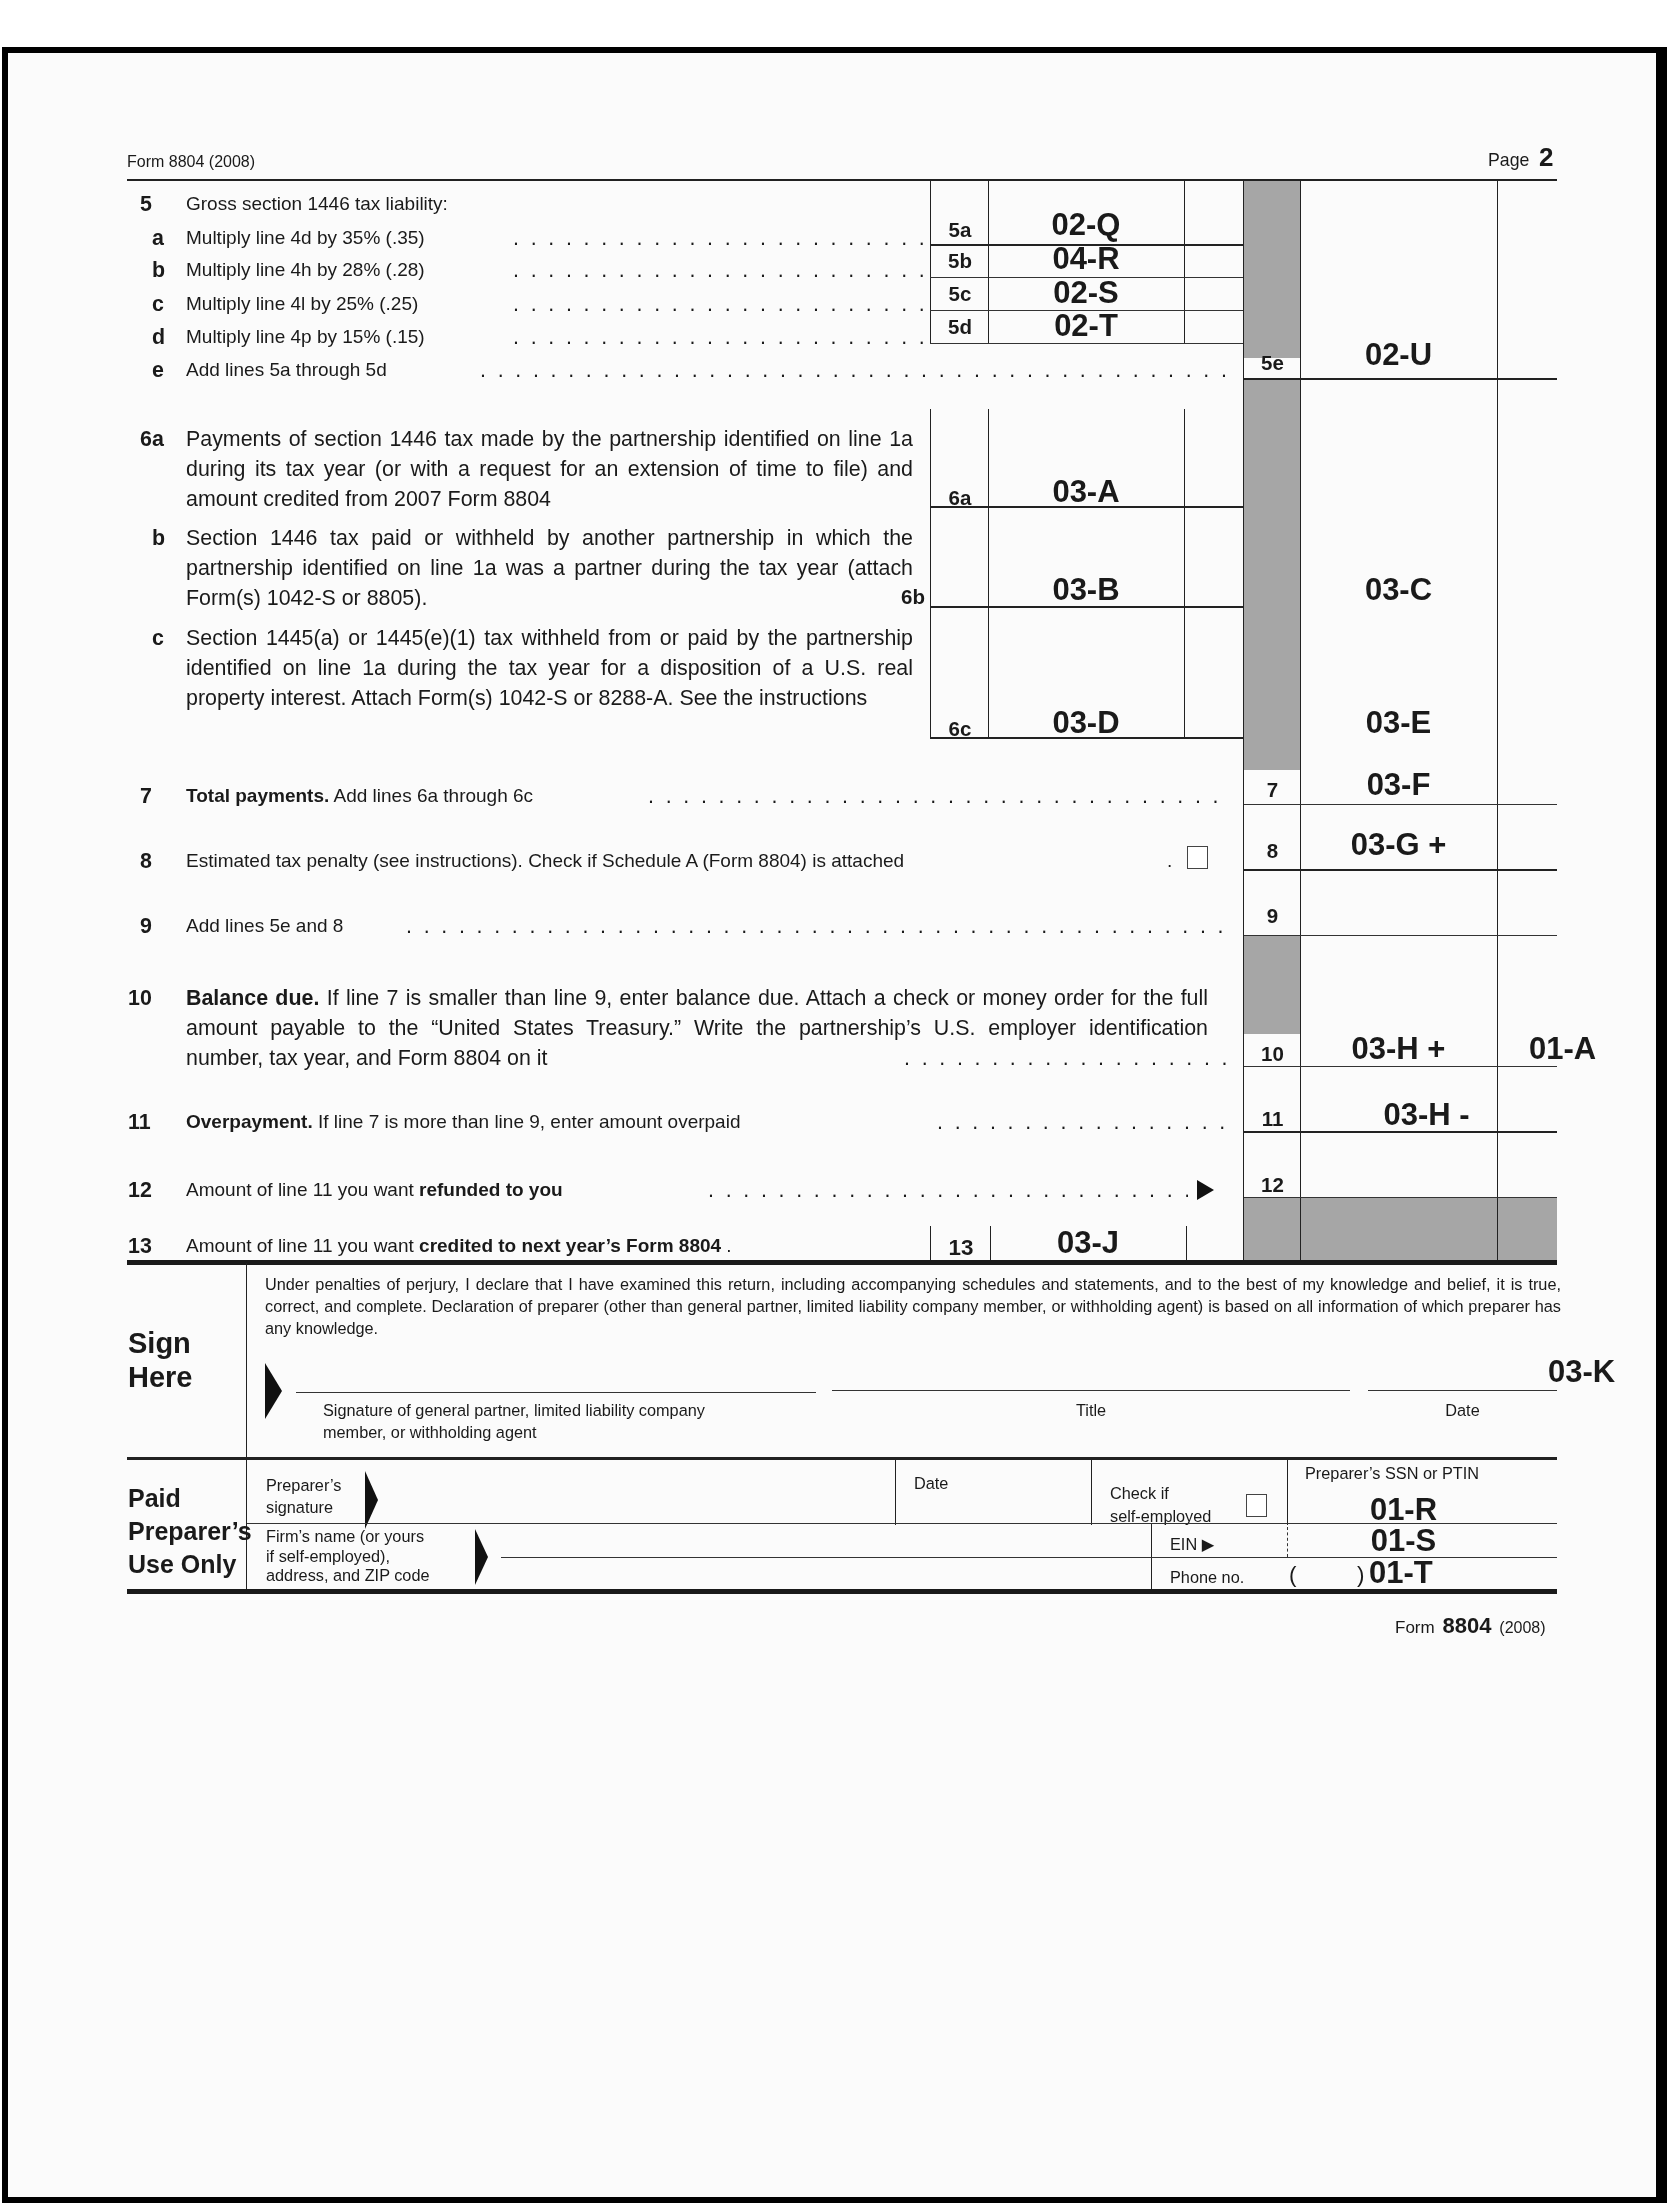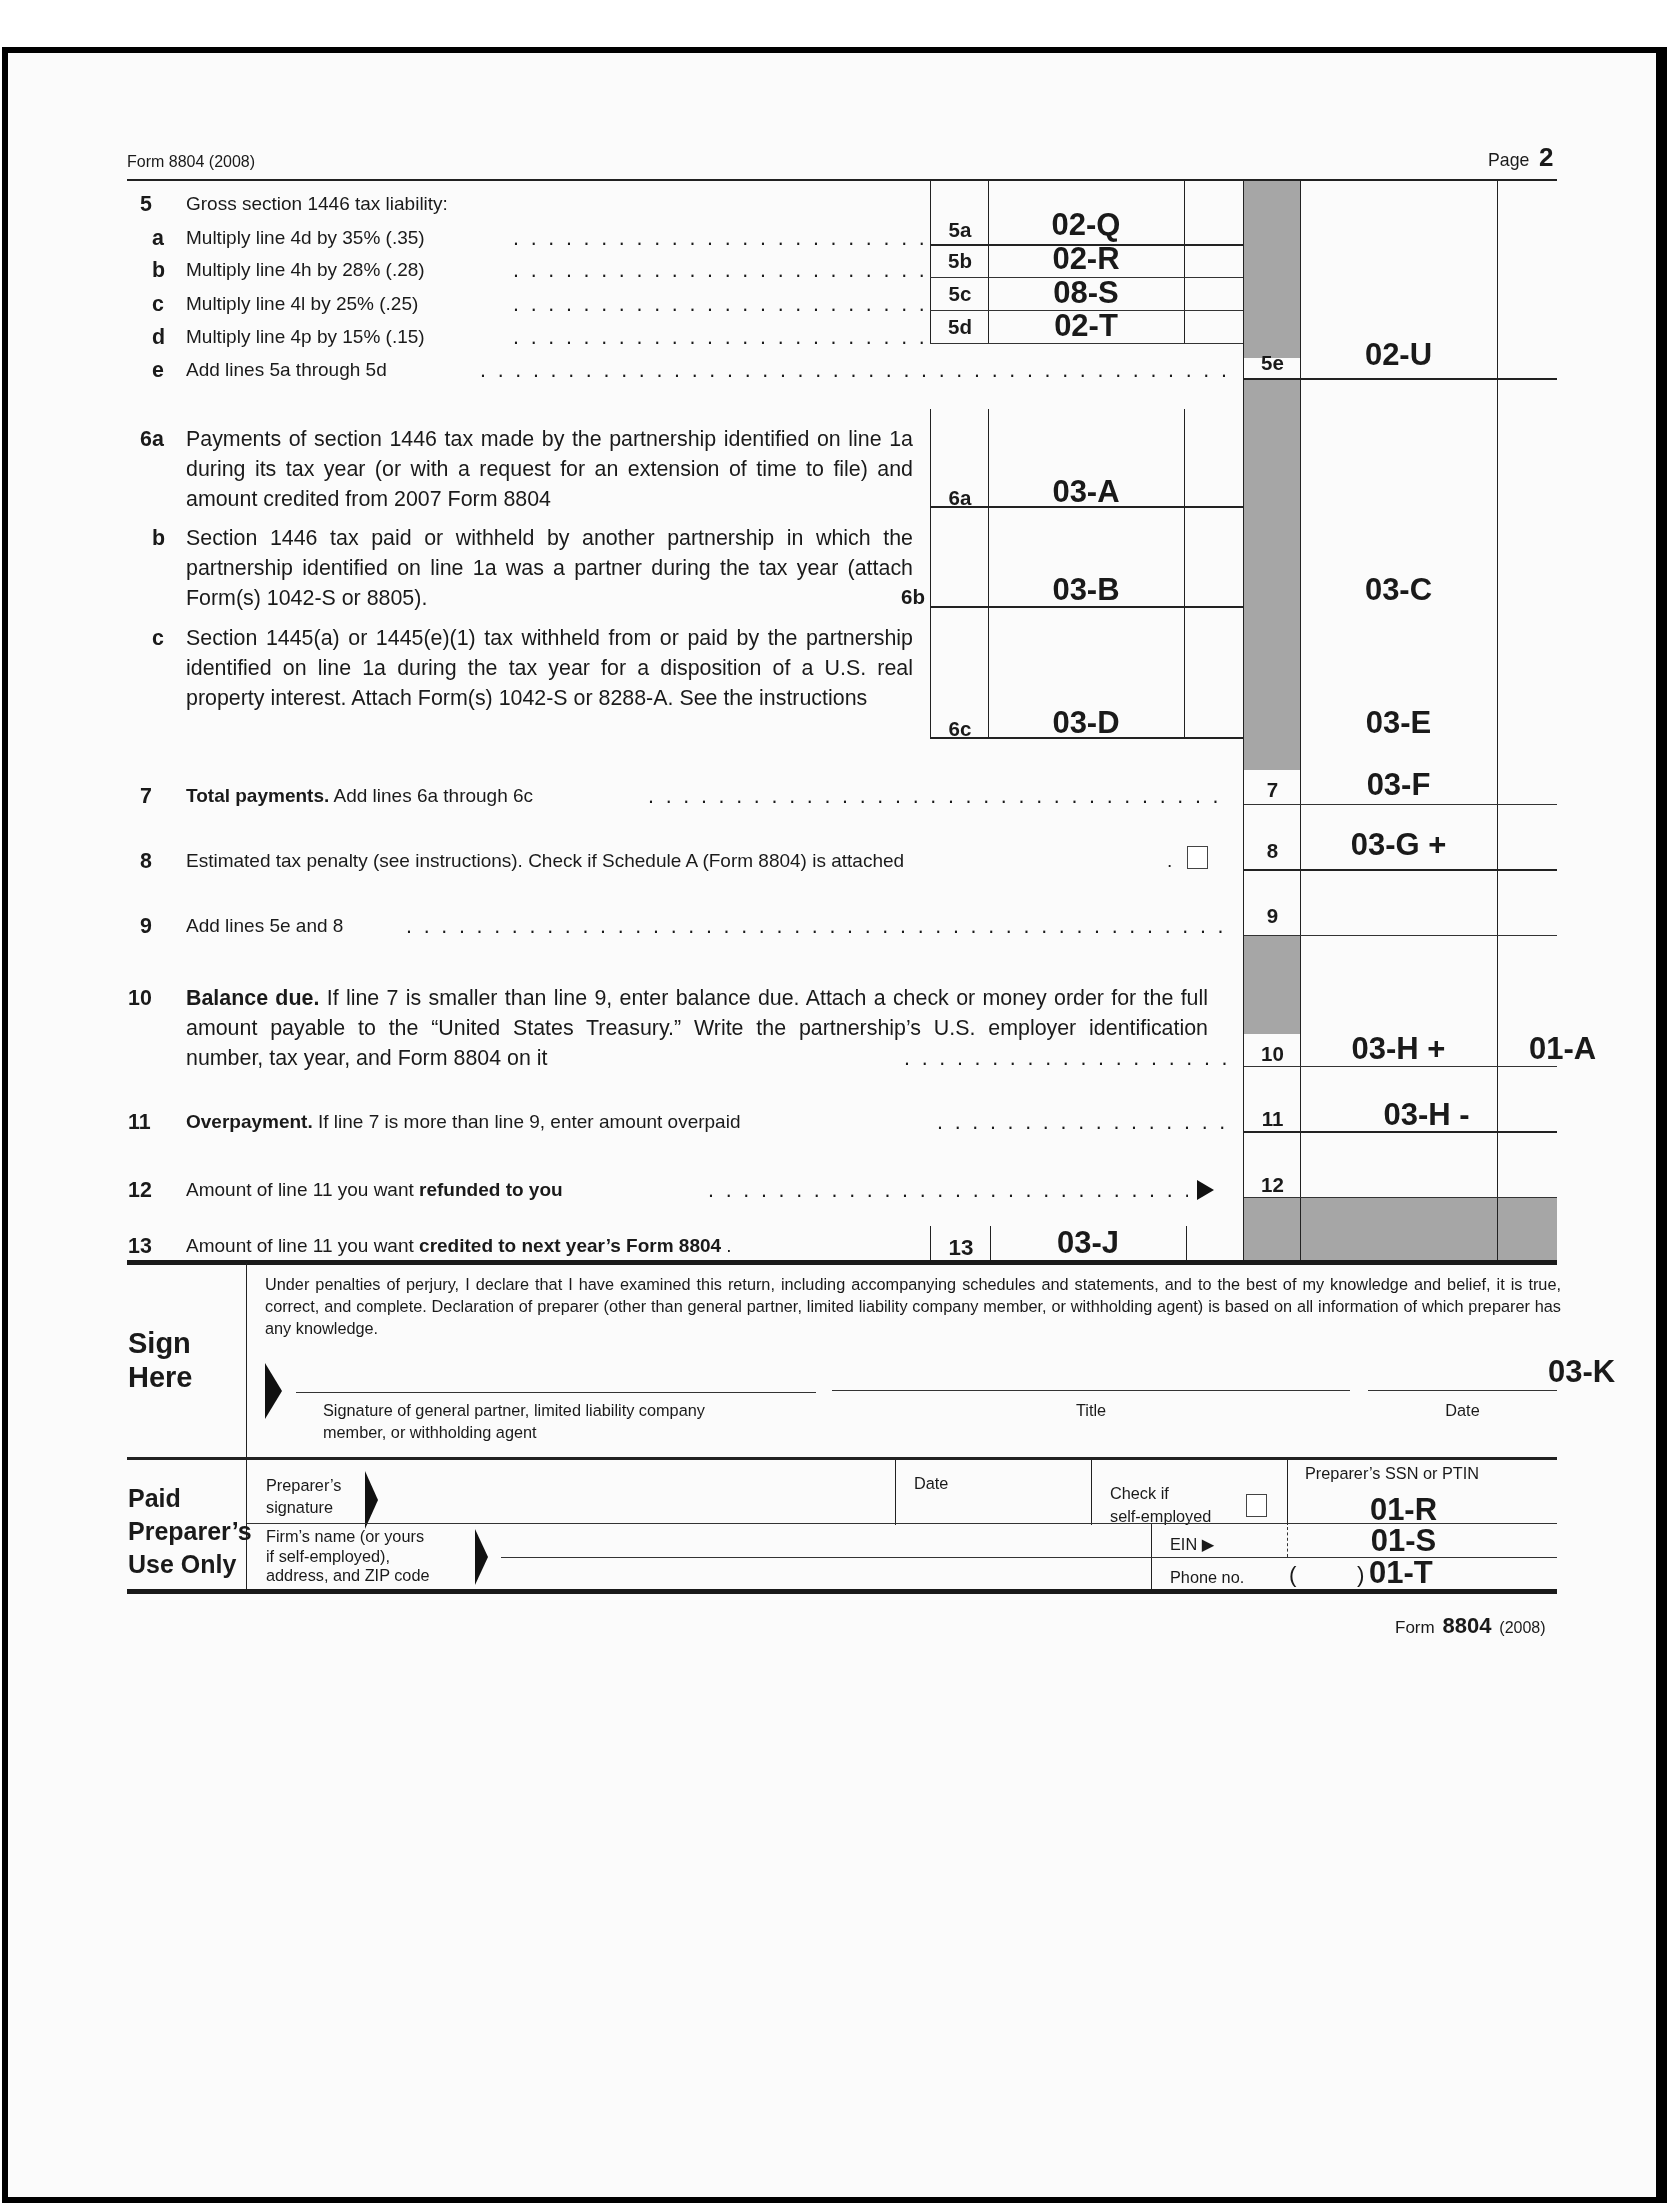--- a/index.html
+++ b/index.html
@@ -79,27 +79,27 @@
 <div class="lnum" style="left:152px; top:223px;">a</div>
 <div class="t" style="left:186px; top:223px;">Multiply line 4d by 35% (.35)</div>
 <div class="dots" style="left:513px; top:223px; width:410px;">..................................</div>
 <div class="box-label" style="left:932px; top:218px; width:56px;">5a</div>
 <div class="val" style="left:988px; top:207px; width:196px;">02-Q</div>
 
 <div class="lnum" style="left:152px; top:255px;">b</div>
 <div class="t" style="left:186px; top:255px;">Multiply line 4h by 28% (.28)</div>
 <div class="dots" style="left:513px; top:255px; width:410px;">..................................</div>
 <div class="box-label" style="left:932px; top:249px; width:56px;">5b</div>
-<div class="val" style="left:988px; top:241px; width:196px;">02-R</div>
+<div class="val" style="left:988px; top:241px; width:196px;">04-R</div>
 
 <div class="lnum" style="left:152px; top:289px;">c</div>
 <div class="t" style="left:186px; top:289px;">Multiply line 4l by 25% (.25)</div>
 <div class="dots" style="left:513px; top:289px; width:410px;">..................................</div>
 <div class="box-label" style="left:932px; top:282px; width:56px;">5c</div>
-<div class="val" style="left:988px; top:275px; width:196px;">08-S</div>
+<div class="val" style="left:988px; top:275px; width:196px;">02-S</div>
 
 <div class="lnum" style="left:152px; top:322px;">d</div>
 <div class="t" style="left:186px; top:322px;">Multiply line 4p by 15% (.15)</div>
 <div class="dots" style="left:513px; top:322px; width:410px;">..................................</div>
 <div class="box-label" style="left:932px; top:315px; width:56px;">5d</div>
 <div class="val" style="left:988px; top:308px; width:196px;">02-T</div>
 
 <div class="lnum" style="left:152px; top:355px;">e</div>
 <div class="t" style="left:186px; top:355px;">Add lines 5a through 5d</div>
 <div class="dots" style="left:480px; top:355px; width:746px;">..................................................</div>

